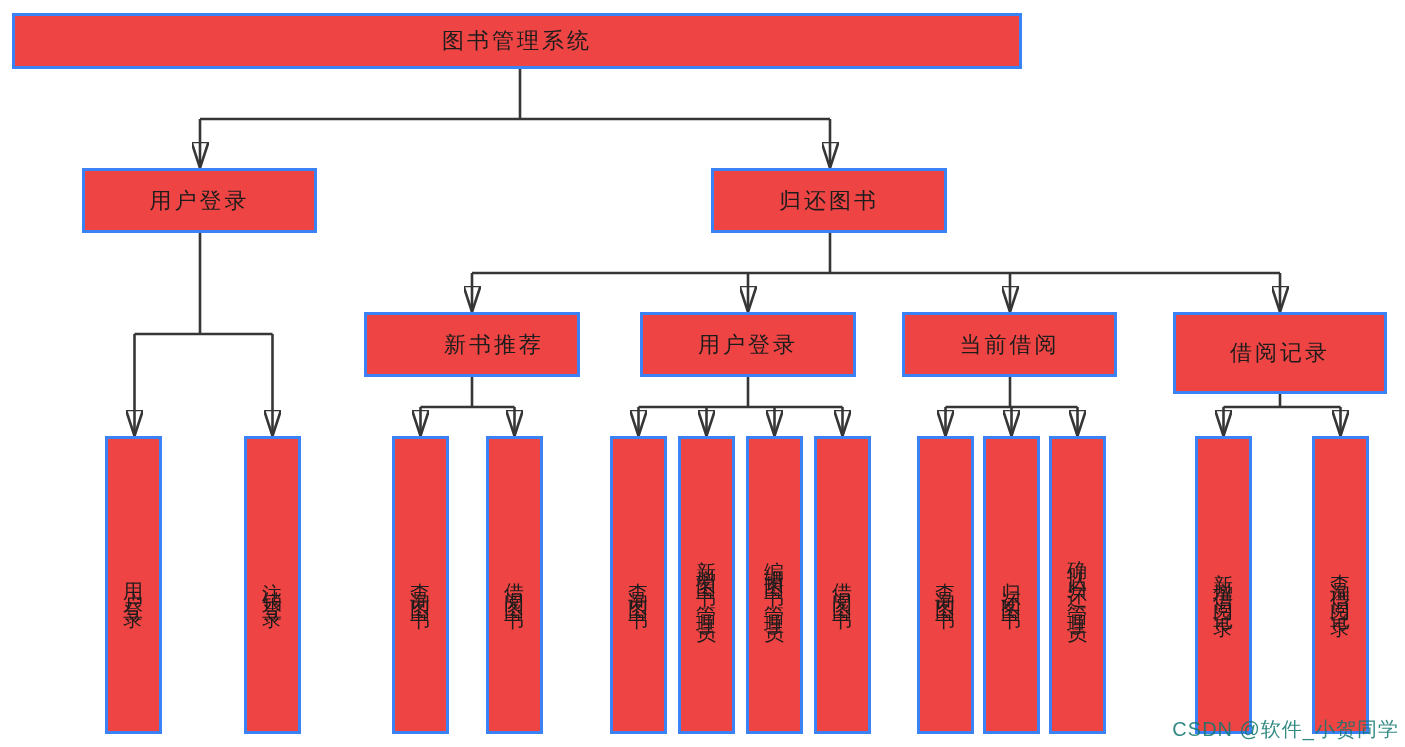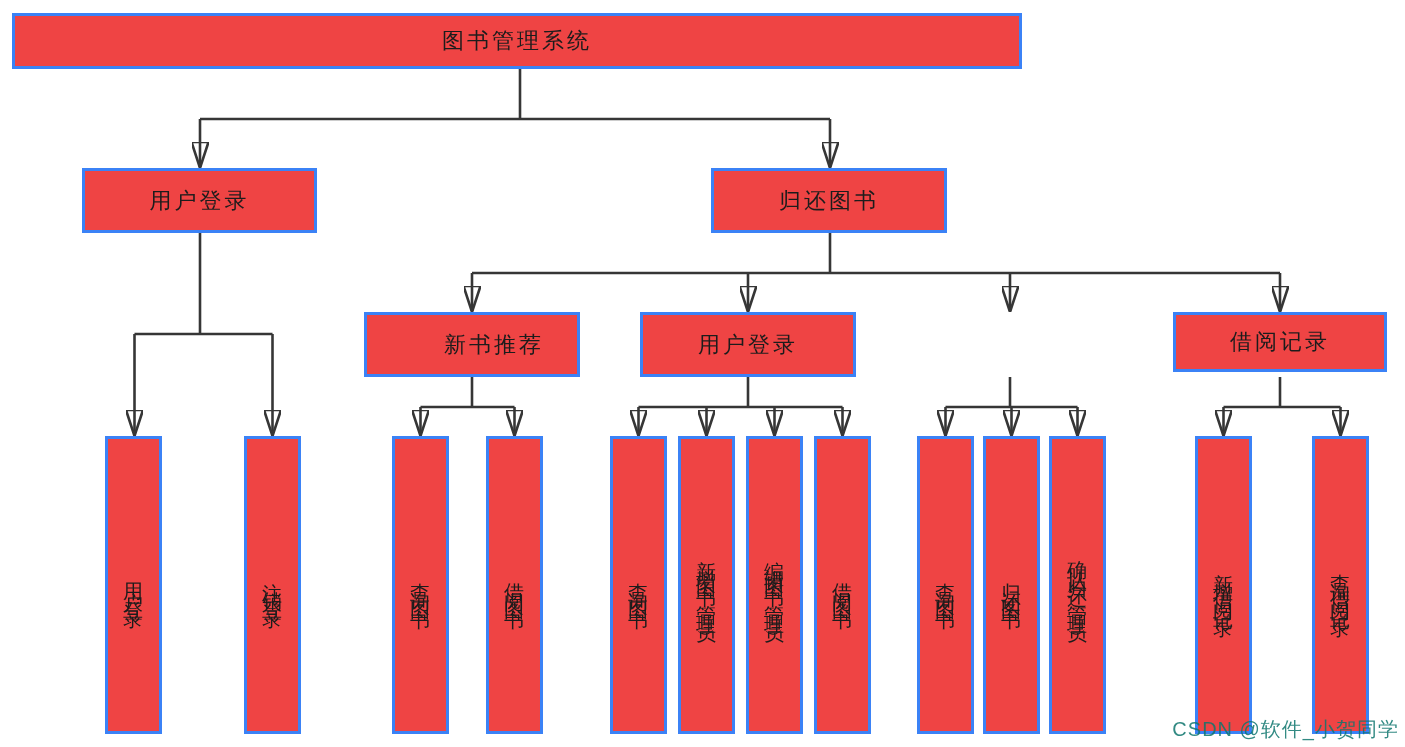--- a/index.html
+++ b/index.html
@@ -118,21 +118,24 @@
   <div class="box" style="left:711px; top:168px; width:236px; height:65px;">
     <span class="h-label">归还图书</span>
   </div>
 
   <div class="box" style="left:364px; top:312px; width:216px; height:65px;padding-left:44px;">
     <span class="h-label">新书推荐</span>
   </div>
   <div class="box" style="left:640px; top:312px; width:216px; height:65px;">
     <span class="h-label">用户登录</span>
   </div>
-  <div class="box" style="left:1173px; top:312px; width:214px; height:60px;">
+  <div class="box" style="left:902px; top:312px; width:215px; height:65px;">
+    <span class="h-label">当前借阅</span>
+  </div>
+  <div class="box" style="left:1173px; top:312px; width:214px; height:82px;">
     <span class="h-label">借阅记录</span>
   </div>
 
   <div class="box" style="left:105px; top:436px; width:57px; height:298px;">
     <span class="v-label">用户登录</span>
   </div>
   <div class="box" style="left:244px; top:436px; width:57px; height:298px;">
     <span class="v-label">注销登录</span>
   </div>
 

